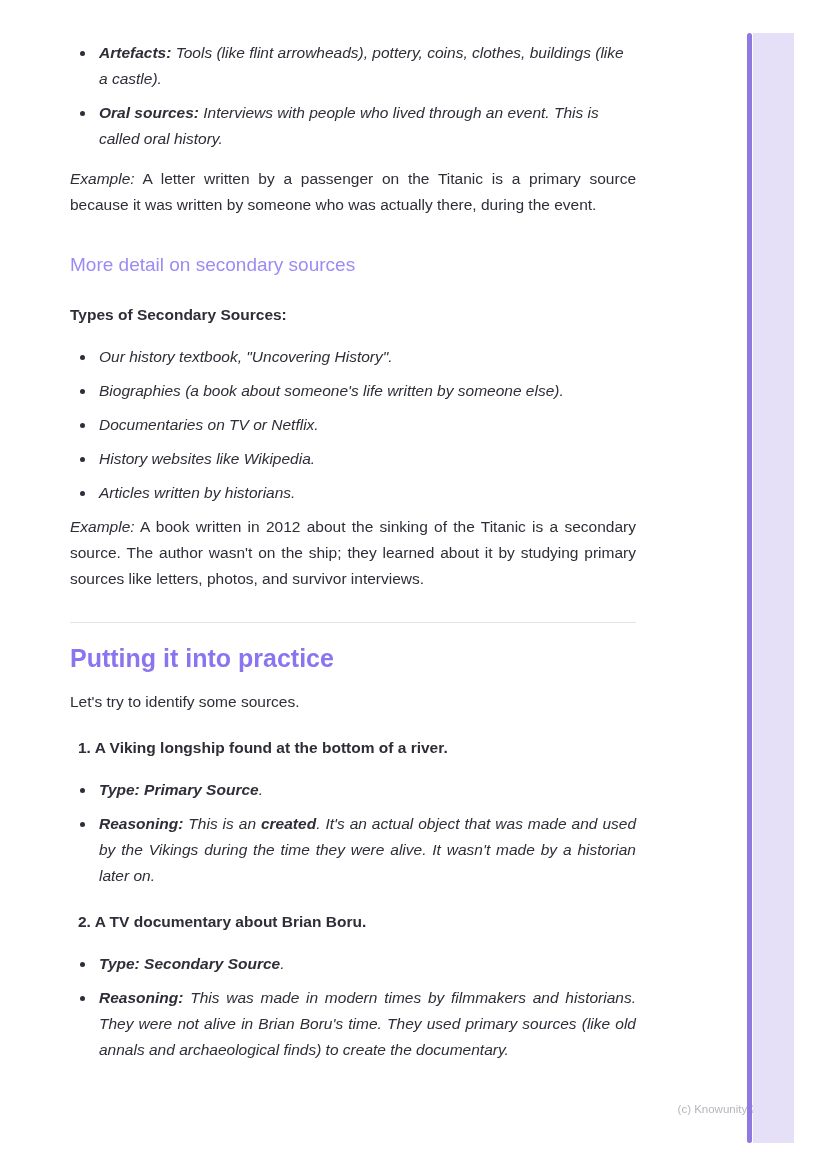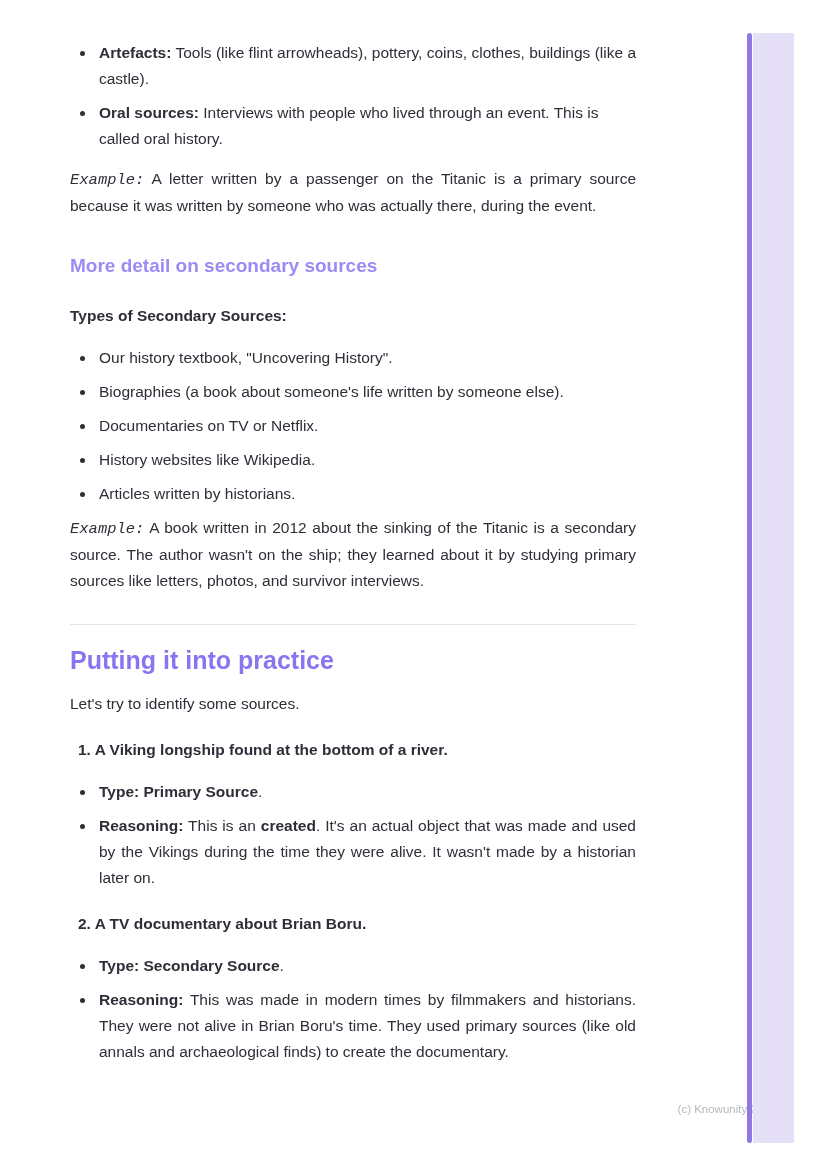--- a/index.html
+++ b/index.html
@@ -14,32 +14,32 @@
   .content {
     position: absolute;
     left: 70px;
     top: 40px;
     width: 566px;
     font-size: 15.5px;
     line-height: 26px;
   }
   .justify { text-align: justify; }
   strong { font-weight: bold; }
-  em { font-style: italic; font-family: Liberation Mono, monospace; }
+  em { font-style: italic; }
 
-  ul.bullets { list-style: disc; padding-left: 26px; }
+  ul.bullets { list-style: disc; padding-left: 26px; font-style: italic; }
   ul.bullets li { padding-left: 3px; margin-bottom: 8px; }
 
   p.example { margin-top: 14px; }
 
   h3.small-heading {
     color: var(--heading-small, #9b8bf4);
     font-size: 19px;
     line-height: 26px;
-    font-weight: bold;
+    font-weight: normal;
     margin: 34px 0 14px 0;
   }
   h2.large-heading {
     color: var(--heading-large, #8a74f0);
     font-size: 25px;
     line-height: 30px;
     font-weight: bold;
     margin: 20px 0 16px 0;
   }
   p.body-para { margin: 0 0 0 0; }

